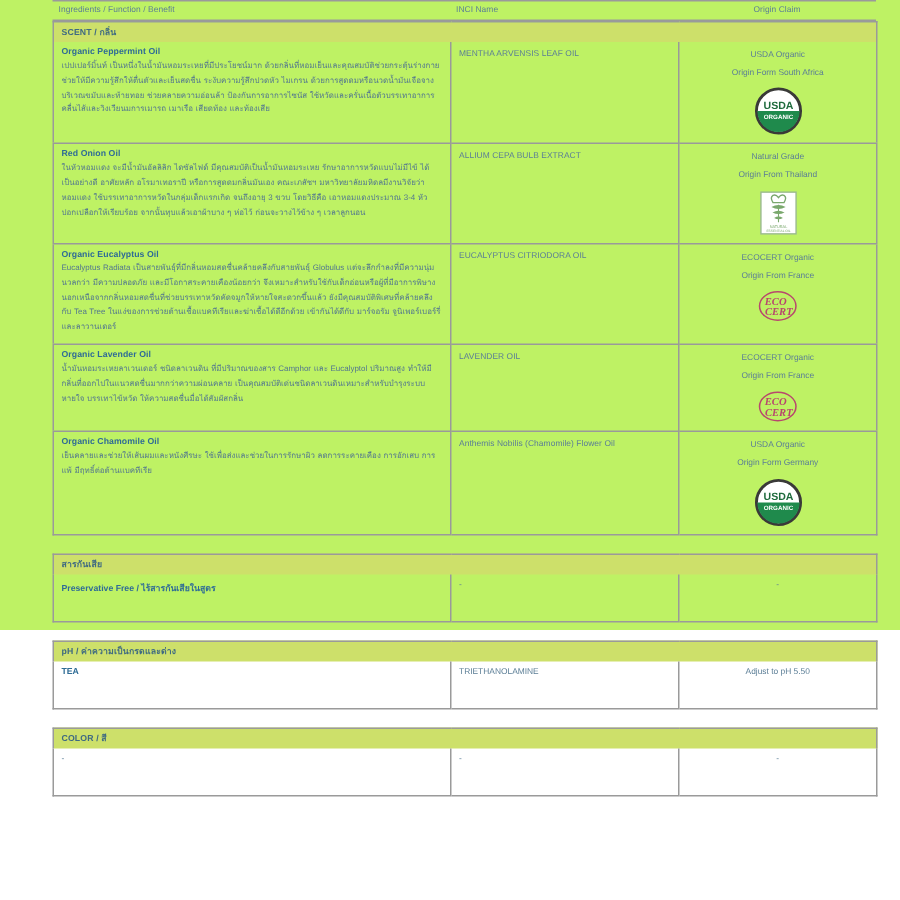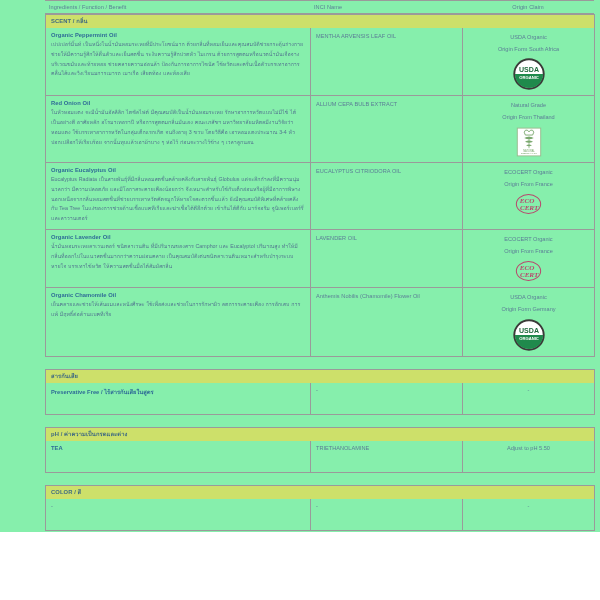--- a/index.html
+++ b/index.html
@@ -11,24 +11,24 @@
     width: 600px;
     height: 600px;
     overflow: hidden;
     font-family: "Liberation Sans", "DejaVu Sans", sans-serif;
     color: #4a6d86;
   }
 
   .page {
     position: relative;
     width: 600px;
-    height: 532px;
-    background: #86efac;
+    height: 420px;
+    background: #bef264;
     box-sizing: border-box;
-    padding: 0 6px 0 45px;
+    padding: 0 6px 0 35px;
   }
 
   
   .tbl {
     width: 549px;
     border-collapse: collapse;
     table-layout: fixed;
     font-size: 5.4px;
   }
   .tbl col.c1 { width: 265px; }

